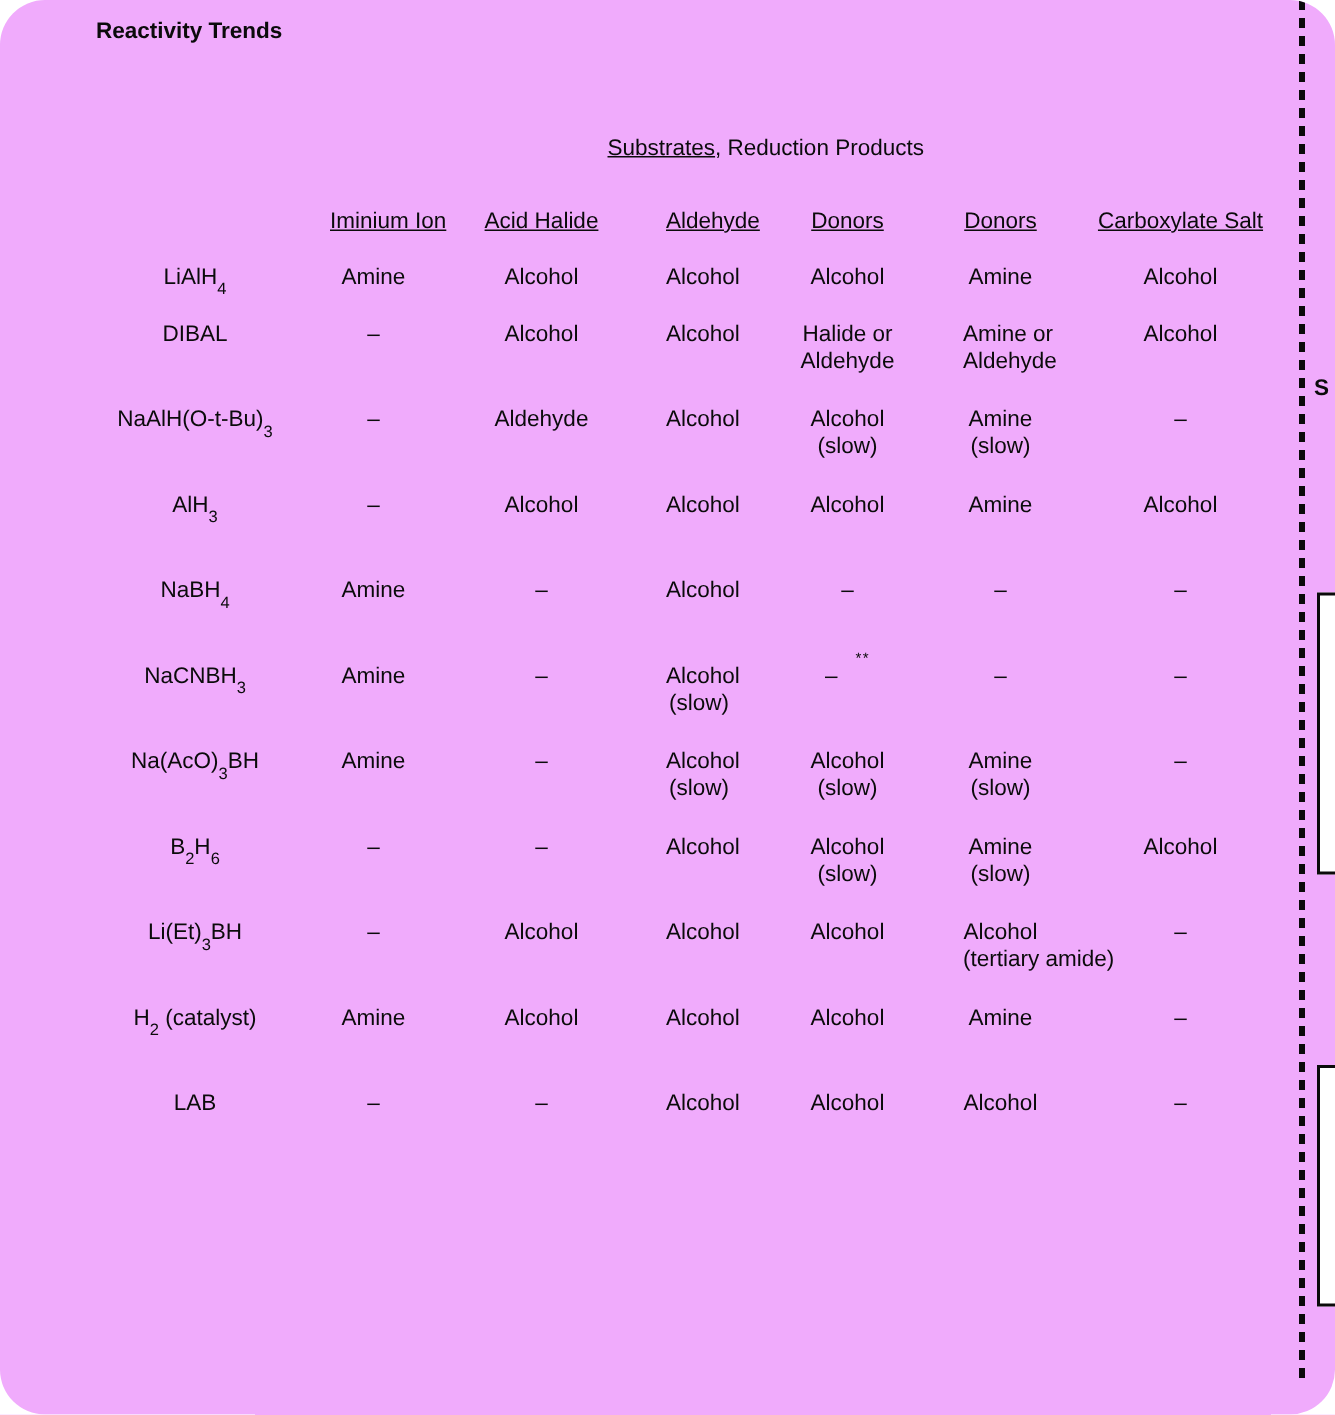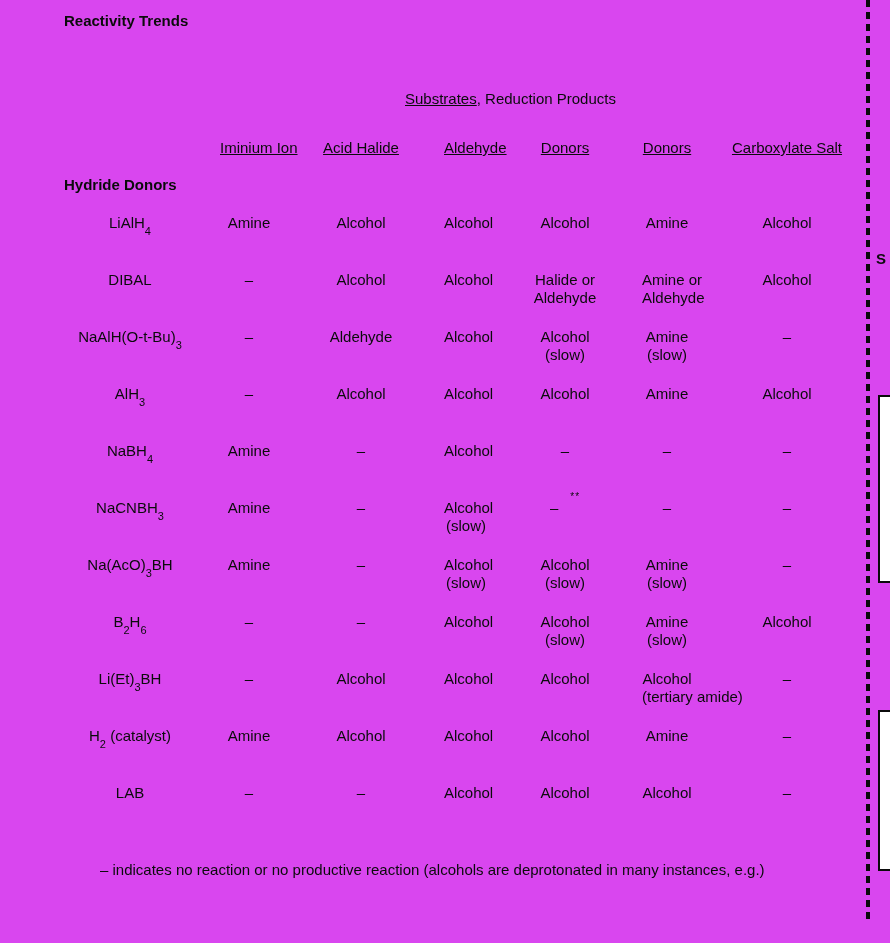--- a/index.html
+++ b/index.html
@@ -2,23 +2,24 @@
 <html><head>
 <meta charset="utf-8">
 <style>
   * { margin: 0; padding: 0; box-sizing: border-box; }
   html, body { background: #ffffff; }
   body { font-family: "Liberation Sans", "DejaVu Sans", sans-serif; color: #0b0b0b; }
   .page {
     position: relative;
     width: 890px;
     height: 943px;
-    background: #d946ef;
+    background: #f0abfc;
     overflow: hidden;
     font-size: 15px;
+    border-radius: 30px;
   }
   .page-title {
     position: absolute;
     left: 64px; top: 12px;
     font-size: 15px;
     font-weight: bold;
     white-space: nowrap;
   }
   .bullet-line {
     position: absolute;
@@ -126,21 +127,20 @@
   </div>
 
   <div class="table-grid" id="table-grid">
       <div class="corner"></div>
       <div class="col-head">Iminium Ion</div>
       <div class="col-head">Acid Halide</div>
       <div class="col-head">Aldehyde</div>
       <div class="col-head">Donors</div>
       <div class="col-head">Donors</div>
       <div class="col-head">Carboxylate Salt</div>
-      <div class="row-header">Hydride Donors</div>
       <div class="cell">LiAlH<sub>4</sub></div>
       <div class="cell">
         <div class="cell-line">Amine</div>
       </div>
       <div class="cell">
         <div class="cell-line">Alcohol</div>
       </div>
       <div class="cell">
         <div class="cell-line">Alcohol</div>
       </div>
@@ -350,21 +350,20 @@
       </div>
       <div class="cell">
         <div class="cell-line">Alcohol</div>
       </div>
       <div class="cell">
         <div class="cell-line">–</div>
       </div>
     </div>
 
 
-  <div class="footnote-2">– indicates no reaction or no productive reaction (alcohols are deprotonated in many instances, e.g.)</div>
 
   <div class="dashed-divider"></div>
 
   <div class="edge-heading">S</div>
 
   <div class="edge-box edge-box-1"></div>
   <div class="edge-box edge-box-2"></div>
 
 </div>
 

